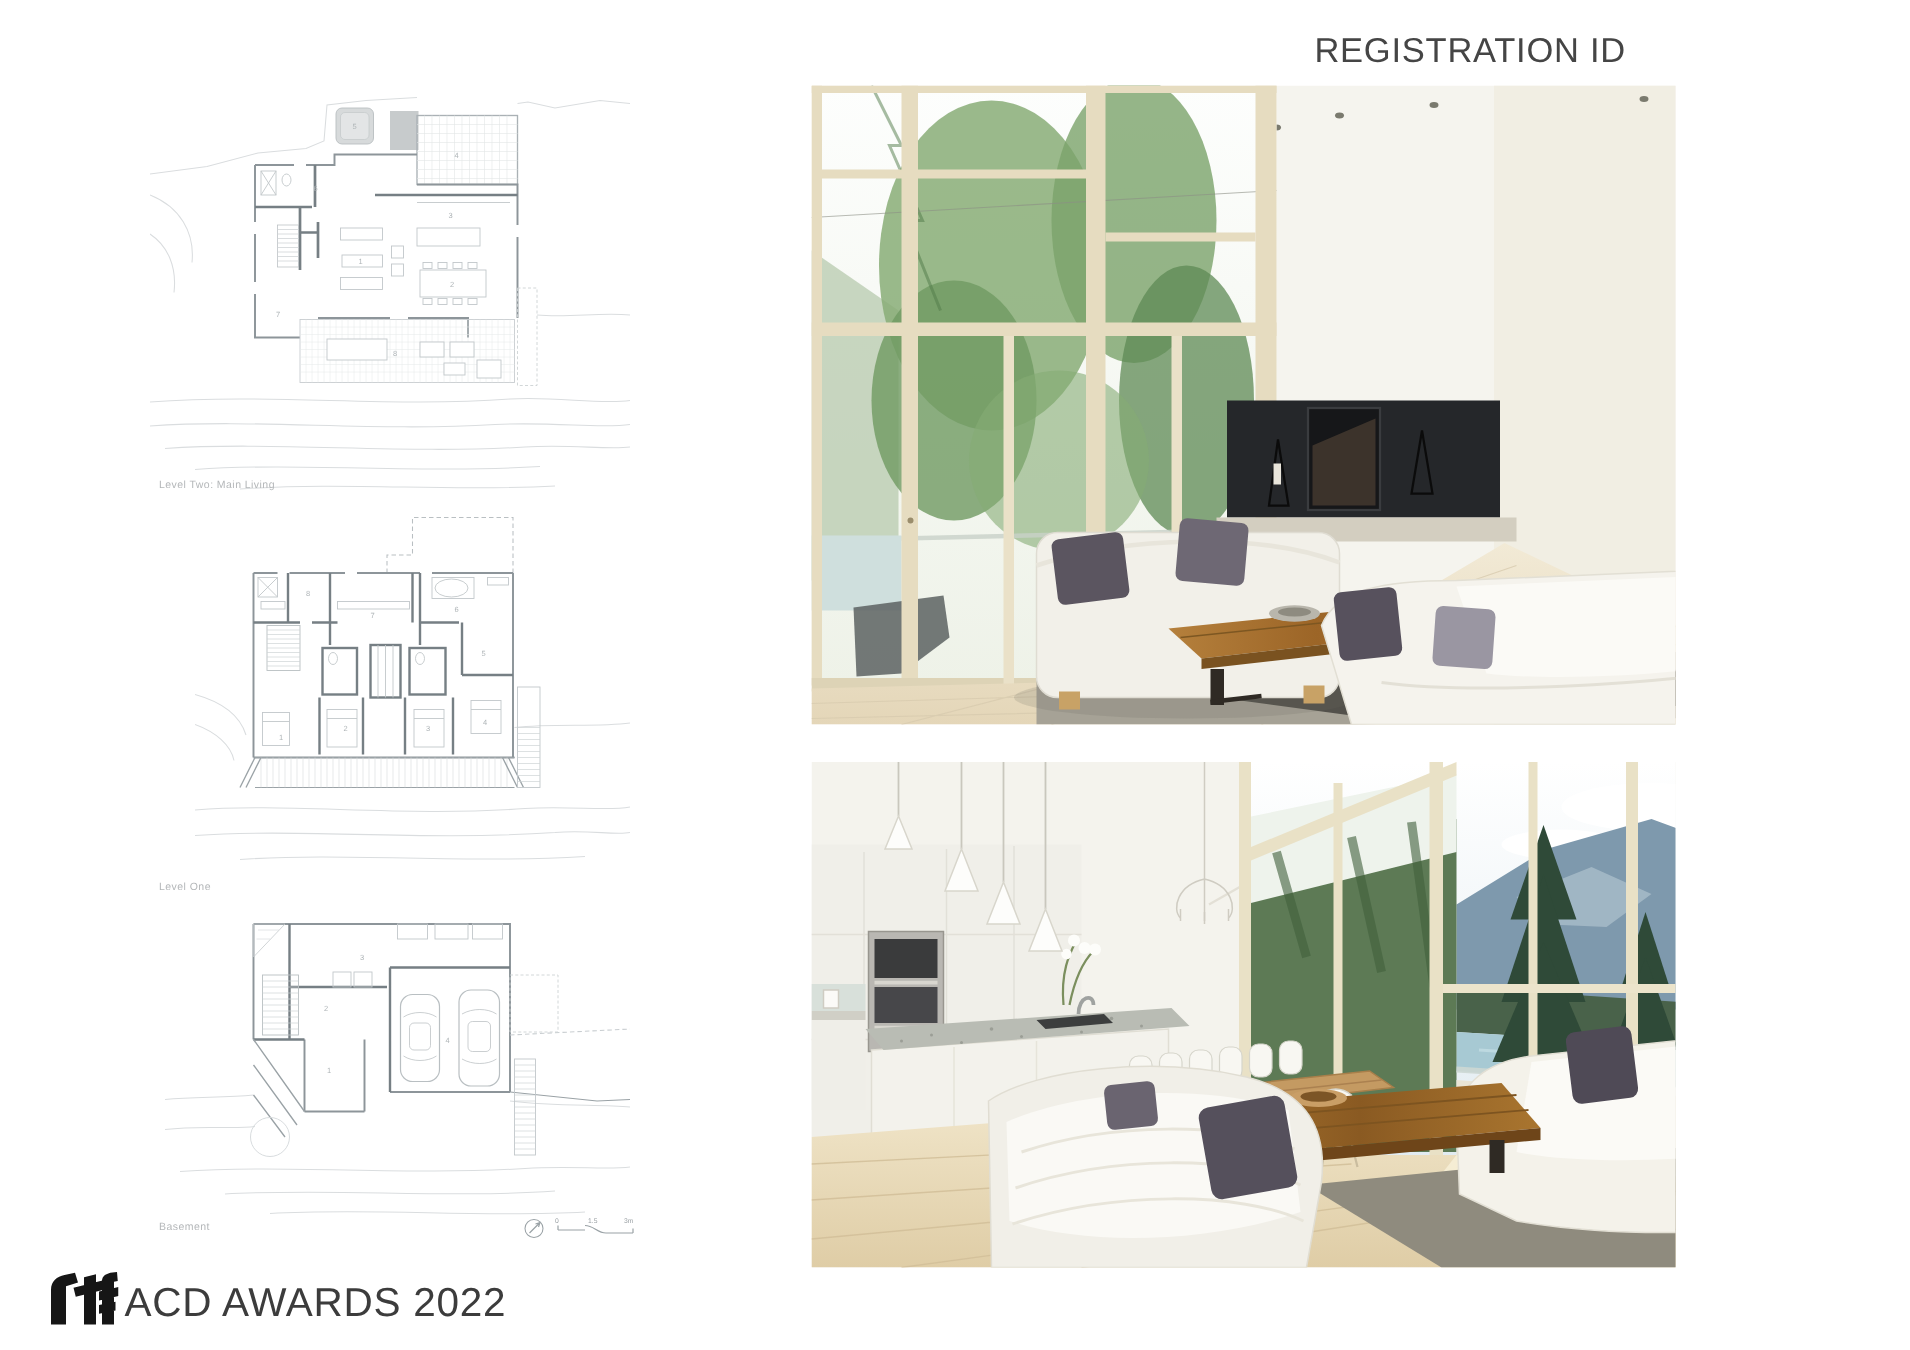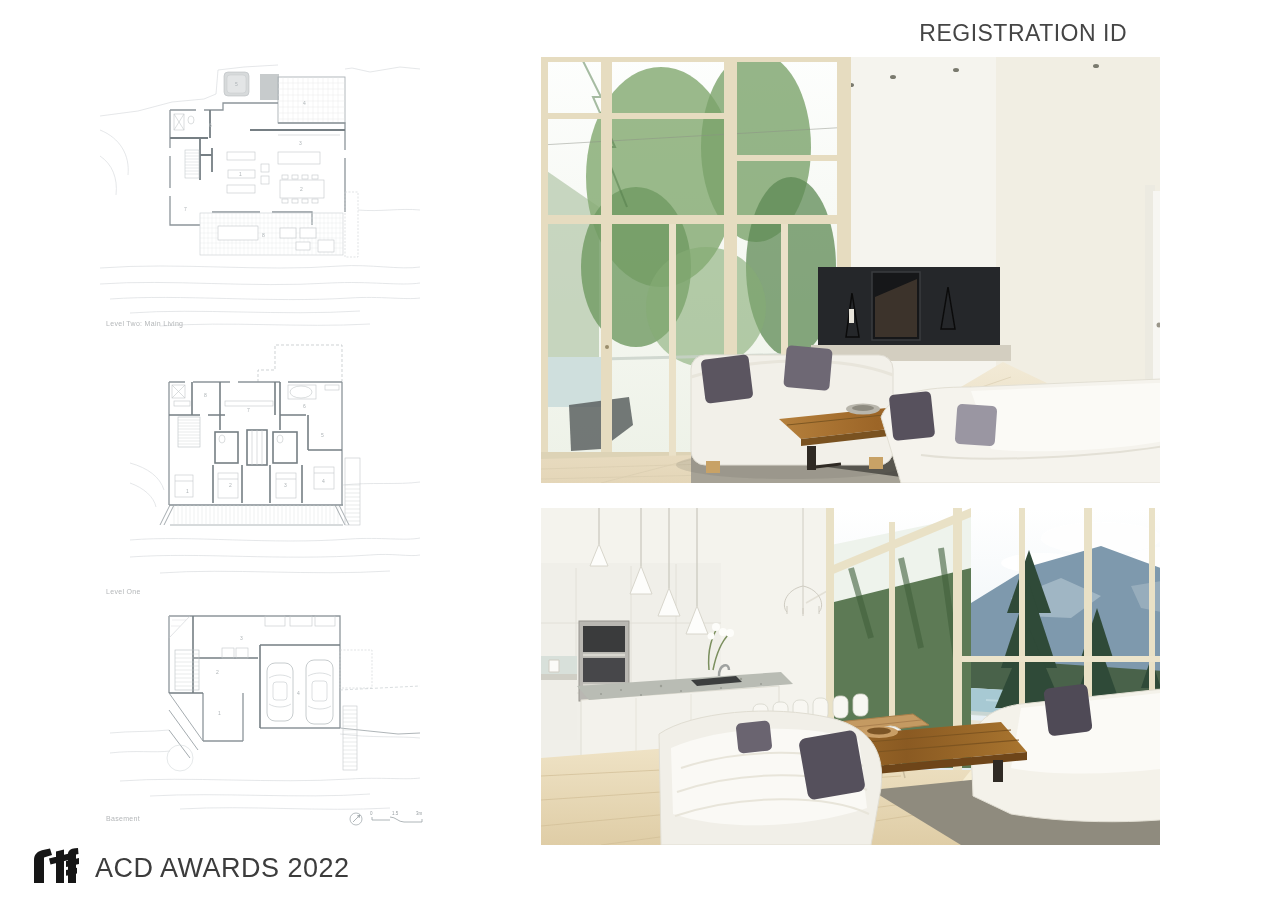--- a/index.html
+++ b/index.html
@@ -1,22 +1,22 @@
 <!DOCTYPE html>
 <html><head>
 <meta charset="utf-8">
 <style>
   html,body{margin:0;padding:0;background:#ffffff;}
   .board{position:relative;width:1117px;height:900px;background:#ffffff;overflow:hidden;
-         font-family:"Liberation Sans",sans-serif;padding-left:43px;}
+         font-family:"Liberation Sans",sans-serif;}
   .reg-id{position:absolute;top:20px;right:33px;font-size:23px;color:#454545;letter-spacing:.5px;}
   .plan{position:absolute;}
   .plan-label{position:absolute;font-size:7px;color:#b4b7b9;letter-spacing:.3px;}
   .photo{position:absolute;display:block;}
-  .footer{position:absolute;left:33px;top:848px;display:flex;align-items:flex-end;gap:16px;text-align:right;}
+  .footer{position:absolute;left:33px;top:848px;display:flex;align-items:flex-end;gap:4px;text-align:right;}
   .award-text{font-size:27px;color:#3c3c3c;letter-spacing:.5px;line-height:1;padding-bottom:2px;}
   svg text.rn{font-size:5px;fill:#aeb4b7;font-family:"Liberation Sans",sans-serif;}
   svg text.sc{font-size:4.5px;fill:#9aa0a4;font-family:"Liberation Sans",sans-serif;}
 </style>
 </head>
 <body>
 
 <div class="board">
 
   <div class="reg-id">REGISTRATION ID</div>

